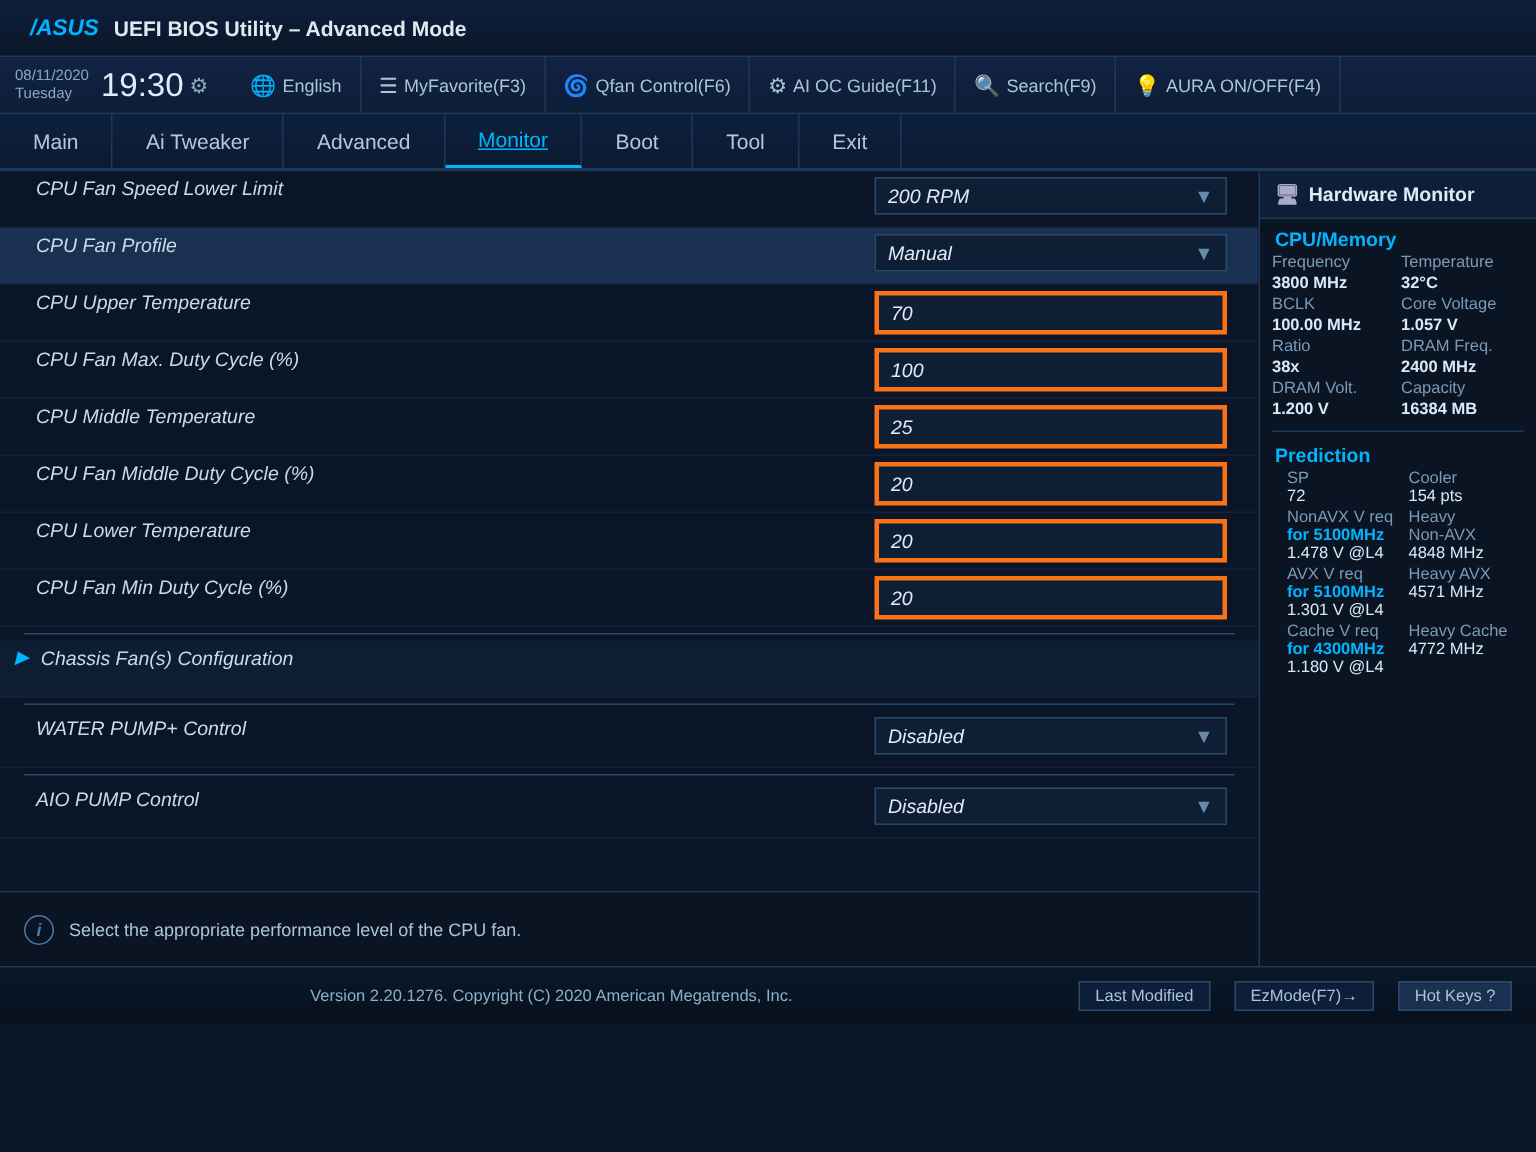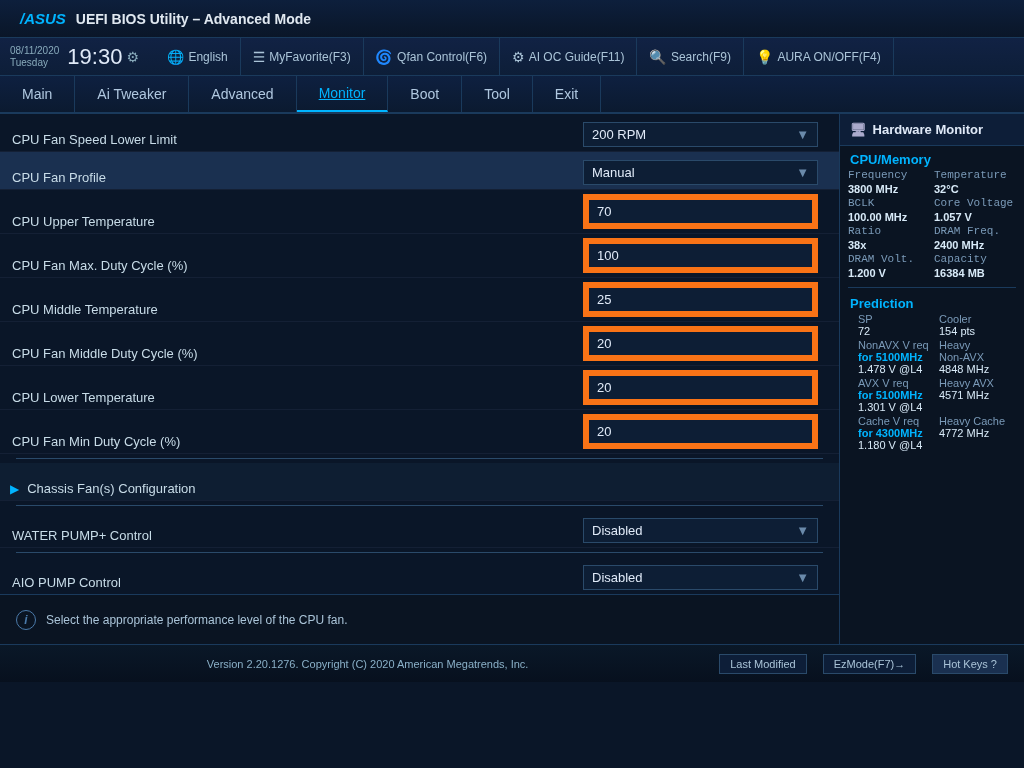--- a/index.html
+++ b/index.html
@@ -112,24 +112,25 @@
       border-bottom: 2px solid #00b4ff;
       text-decoration: underline;
     }
 
     
     .settings-section {
       width: 100%;
     }
     .setting-row {
       display: flex;
-      align-items: flex-end;
+      align-items: flex-start;
       min-height: 38px;
       border-bottom: 1px solid #142035;
-      padding: 4px 16px 4px 12px;
+      padding: 4px 16px 4px 24px;
+      font-style: italic;
     }
     .setting-row.highlighted {
       background: #1a3050;
     }
     .setting-row.section-header {
       padding-left: 10px;
       background: #0e1e32;
     }
     .setting-label {
       flex: 1;
@@ -148,21 +149,21 @@
       font-size: 13px;
       display: flex;
       align-items: center;
       justify-content: space-between;
       cursor: pointer;
     }
     .dropdown-field .arrow { color: #6a8aaa; }
     .text-field {
       width: 235px;
       background: #0d1e35;
-      border: 6px solid #f97316;
+      border: 3px solid #f97316;
       color: #e0eaf8;
       padding: 4px 8px;
       font-size: 13px;
     }
     .section-arrow {
       color: #00b4ff;
       margin-right: 8px;
       font-size: 12px;
     }
     .separator-line {
@@ -200,21 +201,20 @@
     }
     .sidebar-grid {
       display: grid;
       grid-template-columns: 1fr 1fr;
       padding: 0 8px 4px;
       gap: 2px 4px;
     }
     .sidebar-label {
       color: #7a9ab8;
       font-size: 11px;
-      font-family: Liberation Mono, monospace;
     }
     .sidebar-value {
       color: #d8eaf8;
       font-size: 11px;
       font-weight: 600;
     }
     .sidebar-divider {
       border: none;
       border-top: 1px solid #1a3a5c;
       margin: 4px 8px;

